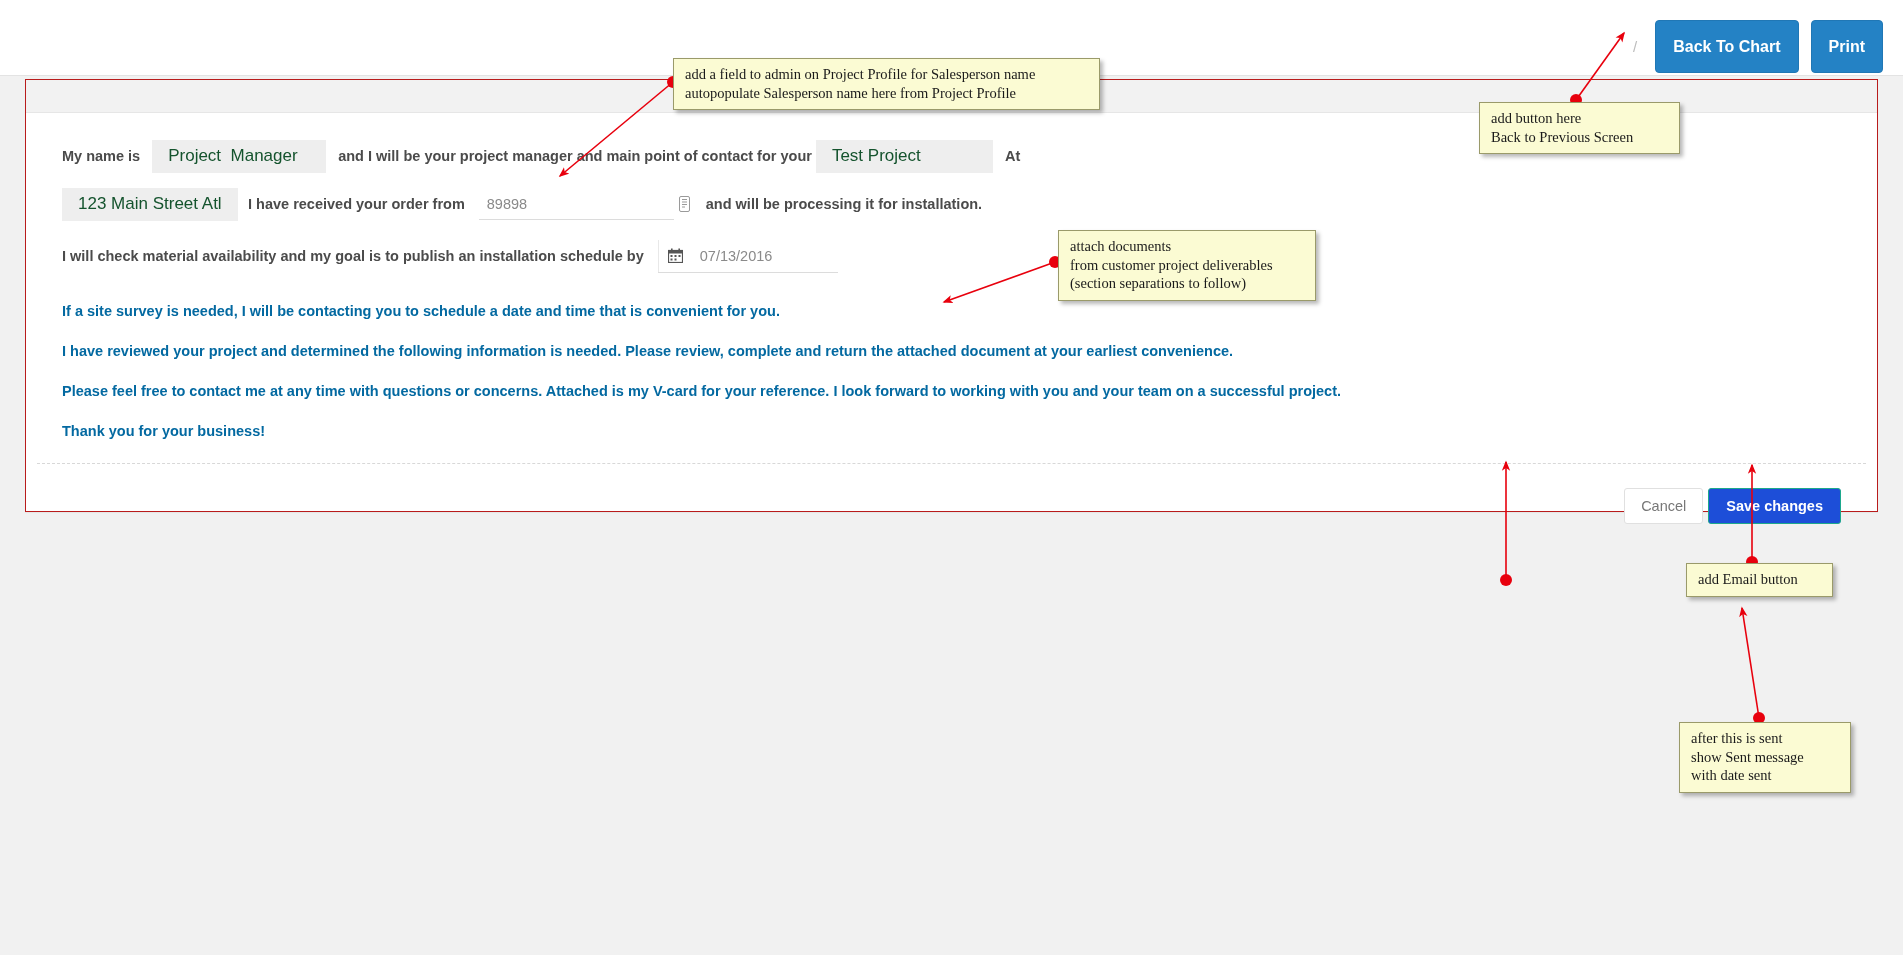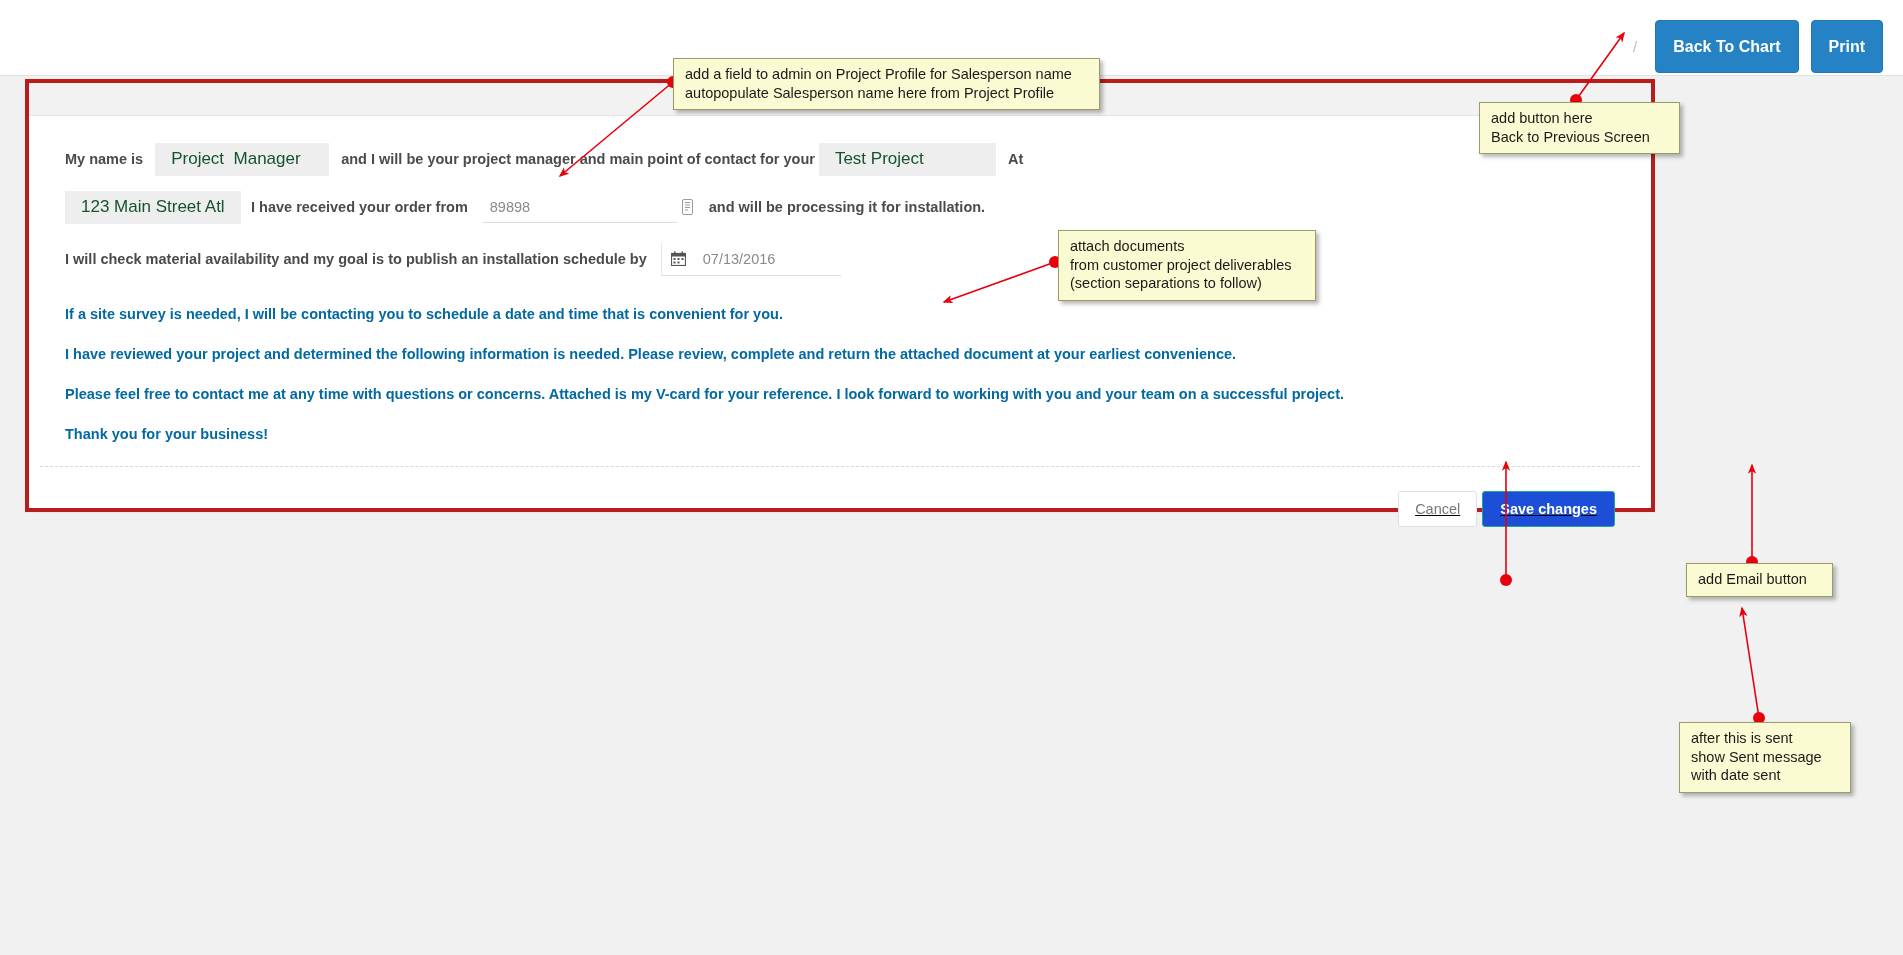--- a/index.html
+++ b/index.html
@@ -40,23 +40,23 @@
     font-size: 16px; font-weight: bold;
     font-family: "Liberation Sans", sans-serif;
     cursor: pointer; line-height: 1.2;
     white-space: nowrap;
   }
 
   
   .card {
     position: absolute;
     left: 25px; top: 79px;
-    width: 1630px; height: 433px;
+    width: 1853px; height: 433px;
     background: #ffffff;
-    border: 4px solid #b91c1c;
+    border: 1px solid #b91c1c;
     box-shadow: 0 1px 1px rgba(0,0,0,.04);
   }
   .card-header {
     height: 33px;
     background: #f2f2f2;
     border-bottom: 1px solid #e6e6e6;
   }
   .card-body {
     padding: 16px 36px 0 36px;
     position: relative;
@@ -134,21 +134,21 @@
 
   
   .divider {
     position: absolute;
     left: 11px; right: 11px; top: 350px;
     border-top: 1px dashed #d8d8d8;
   }
   .footer {
     position: absolute;
     right: 36px; top: 375px;
-    display: flex; align-items: center; gap: 5px; text-decoration: underline;
+    display: flex; align-items: center; gap: 5px;
   }
   .btn-cancel {
     background: #ffffff; color: #777777;
     border: 1px solid #e0e0e0;
     border-radius: 3px;
     padding: 9px 16px;
     font-size: 14.5px;
     font-family: "Liberation Sans", sans-serif;
     cursor: pointer;
   }
@@ -164,21 +164,21 @@
 
   
   .note {
     position: absolute;
     background: #fbfbd3;
     border: 1px solid #9a9a6a;
     box-shadow: 3px 3px 4px rgba(0,0,0,.28);
     padding: 6px 11px 7px 11px;
     font-size: 14.5px;
     color: #1a1a1a;
-    font-family: Liberation Sans, sans-serif;
+    font-family: Liberation Serif, serif;
     line-height: 1.28;
     white-space: pre-line;
     z-index: 40;
   }
   .anno-svg {
     position: absolute; left: 0; top: 0;
     width: 1903px; height: 955px;
     pointer-events: none;
     z-index: 35;
   }

